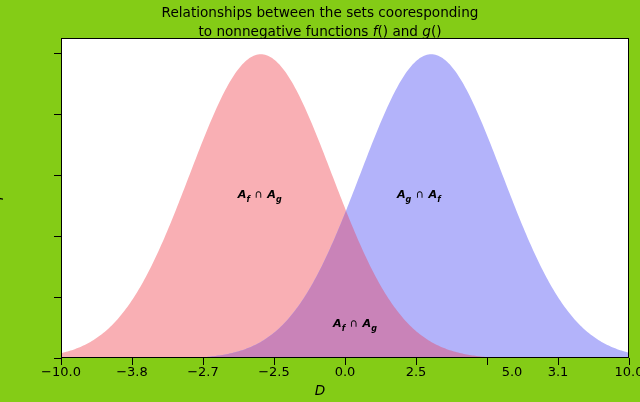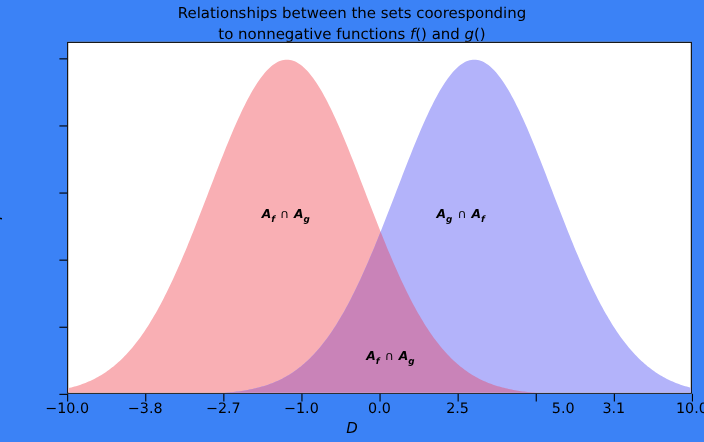--- a/index.html
+++ b/index.html
@@ -4,21 +4,21 @@
 <style>
   html, body {
     margin: 0;
     padding: 0;
     background: #ffffff;
   }
   #page {
     position: relative;
     width: 640px;
     height: 402px;
-    background: #3b82f6;
+    background: #84cc16;
     font-family: "DejaVu Sans", sans-serif;
     overflow: hidden;
   }
   #chart-title {
     position: absolute;
     left: 0;
     top: 3px;
     width: 640px;
     text-align: center;
     font-size: 13.6px;
@@ -131,21 +131,21 @@
   </div>
 
   <div id="ticks-layer">
       <div class="xtick-mark" style="left: 61px;"></div>
       <div class="xtick-label" style="left: 61px;">−10.0</div>
       <div class="xtick-mark" style="left: 132px;"></div>
       <div class="xtick-label" style="left: 132px;">−3.8</div>
       <div class="xtick-mark" style="left: 203px;"></div>
       <div class="xtick-label" style="left: 203px;">−2.7</div>
       <div class="xtick-mark" style="left: 274px;"></div>
-      <div class="xtick-label" style="left: 274px;">−1.0</div>
+      <div class="xtick-label" style="left: 274px;">−2.5</div>
       <div class="xtick-mark" style="left: 345px;"></div>
       <div class="xtick-label" style="left: 345px;">0.0</div>
       <div class="xtick-mark" style="left: 416px;"></div>
       <div class="xtick-label" style="left: 416px;">2.5</div>
       <div class="xtick-mark" style="left: 487px;"></div>
       <div class="xtick-label" style="left: 512px;">5.0</div>
       <div class="xtick-mark" style="left: 558px;"></div>
       <div class="xtick-label" style="left: 558px;">3.1</div>
       <div class="xtick-mark" style="left: 629px;"></div>
       <div class="xtick-label" style="left: 629px;">10.0</div>

